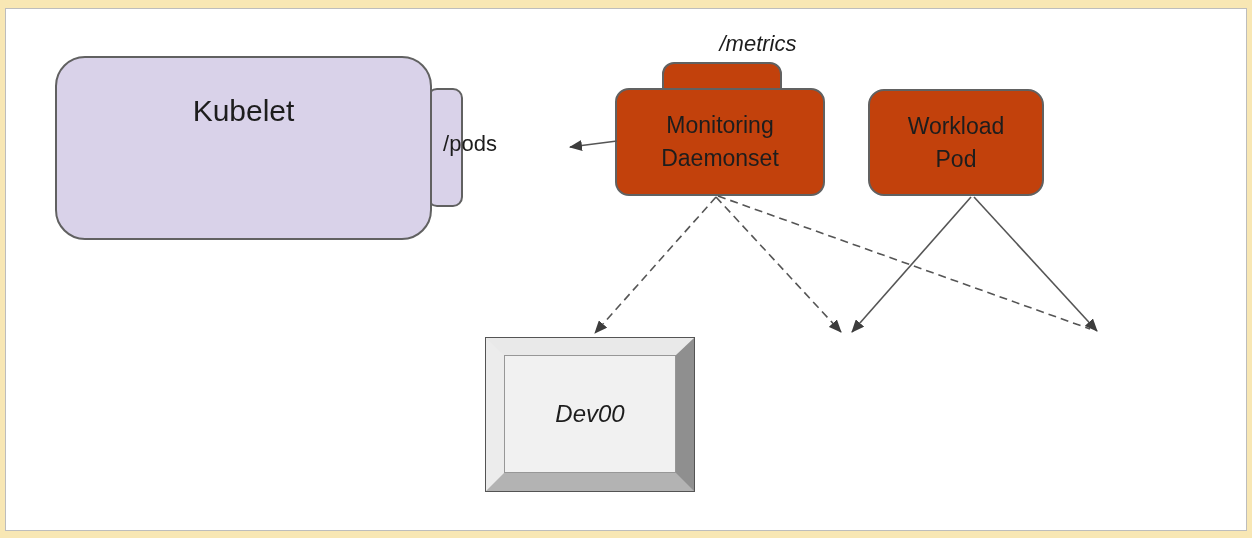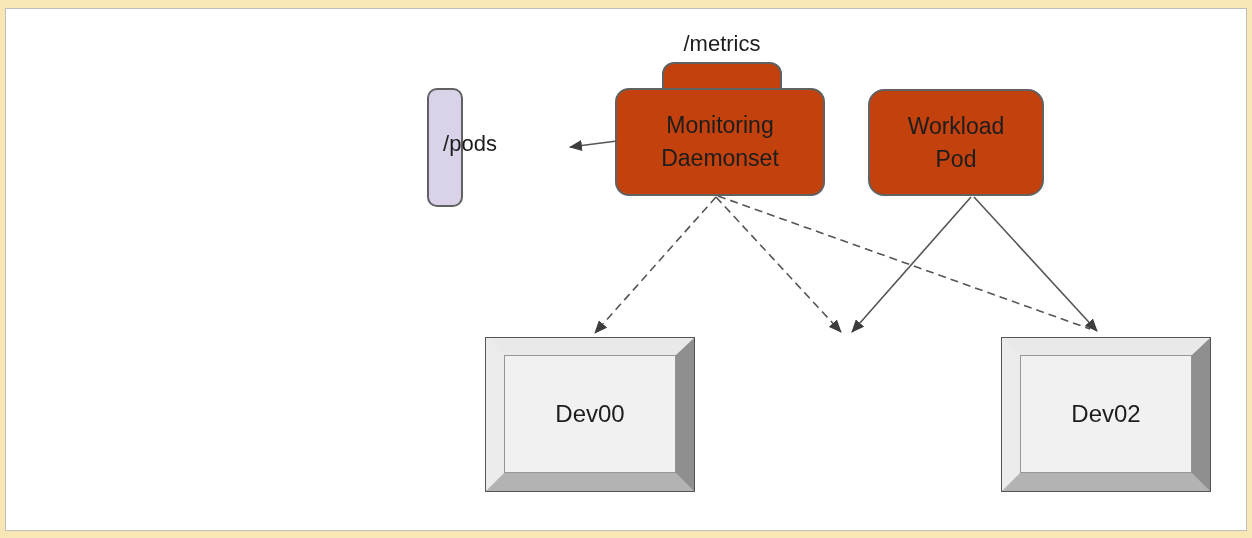--- a/index.html
+++ b/index.html
@@ -58,28 +58,29 @@
     font-size:23px;line-height:33px;
     white-space:pre-line;
   }
   
   .free-label{
     position:absolute;
     color:#1d1d1d;
     font-size:22px;
     text-align:center;
   }
-  .metrics-label{left:656px;top:31px;width:132px;}
+  .metrics-label{left:692px;top:31px;width:132px;font-style:italic;}
   .pods-label{left:429px;top:131px;width:82px;}
   
   .dev{
     position:absolute;
     width:210px;height:155px;
     border:1px solid #545454;
     box-sizing:border-box;
+    font-style:italic;
   }
   .dev-bevel{
     width:100%;height:100%;
     box-sizing:border-box;
     border-top:17px solid #e9e9e9;
     border-left:18px solid #ececec;
     border-right:18px solid #8f8f8f;
     border-bottom:18px solid #b3b3b3;
   }
   .dev-face{
@@ -99,45 +100,41 @@
     pointer-events:none;
   }
 </style>
 </head>
 <body>
 
 <div class="stage">
   <div class="canvas"></div>
 
   <div class="node purple kubelet-back"></div>
+  <div class="node purple kubelet-main">
+    <span>Kubelet</span>
+  </div>
   <div class="free-label pods-label">/pods</div>
 
   <div class="free-label metrics-label">/metrics</div>
   <div class="node blue metrics-tab"></div>
   <div class="node blue monitoring-box">
     <span>Monitoring
 Daemonset</span>
   </div>
 
   <div class="node blue workload-box">
     <span>Workload
 Pod</span>
   </div>
 
   <div class="dev dev00">
     <div class="dev-bevel">
       <div class="dev-face">
         <span>Dev00</span>
-      </div>
-    </div>
-  </div>
-  <div class="dev dev02">
-    <div class="dev-bevel">
-      <div class="dev-face">
-        <span>Dev02</span>
       </div>
     </div>
   </div>
 
   <svg class="edges-svg" width="1252" height="538" viewBox="0 0 1252 538">
     <defs>
       <marker id="ah" markerWidth="14" markerHeight="11" refX="12" refY="5.5" orient="auto" markerUnits="userSpaceOnUse">
         <path d="M0,0 L13,5.5 L0,11 Z" fill="#3d3d3d"></path>
       </marker>
     </defs>

